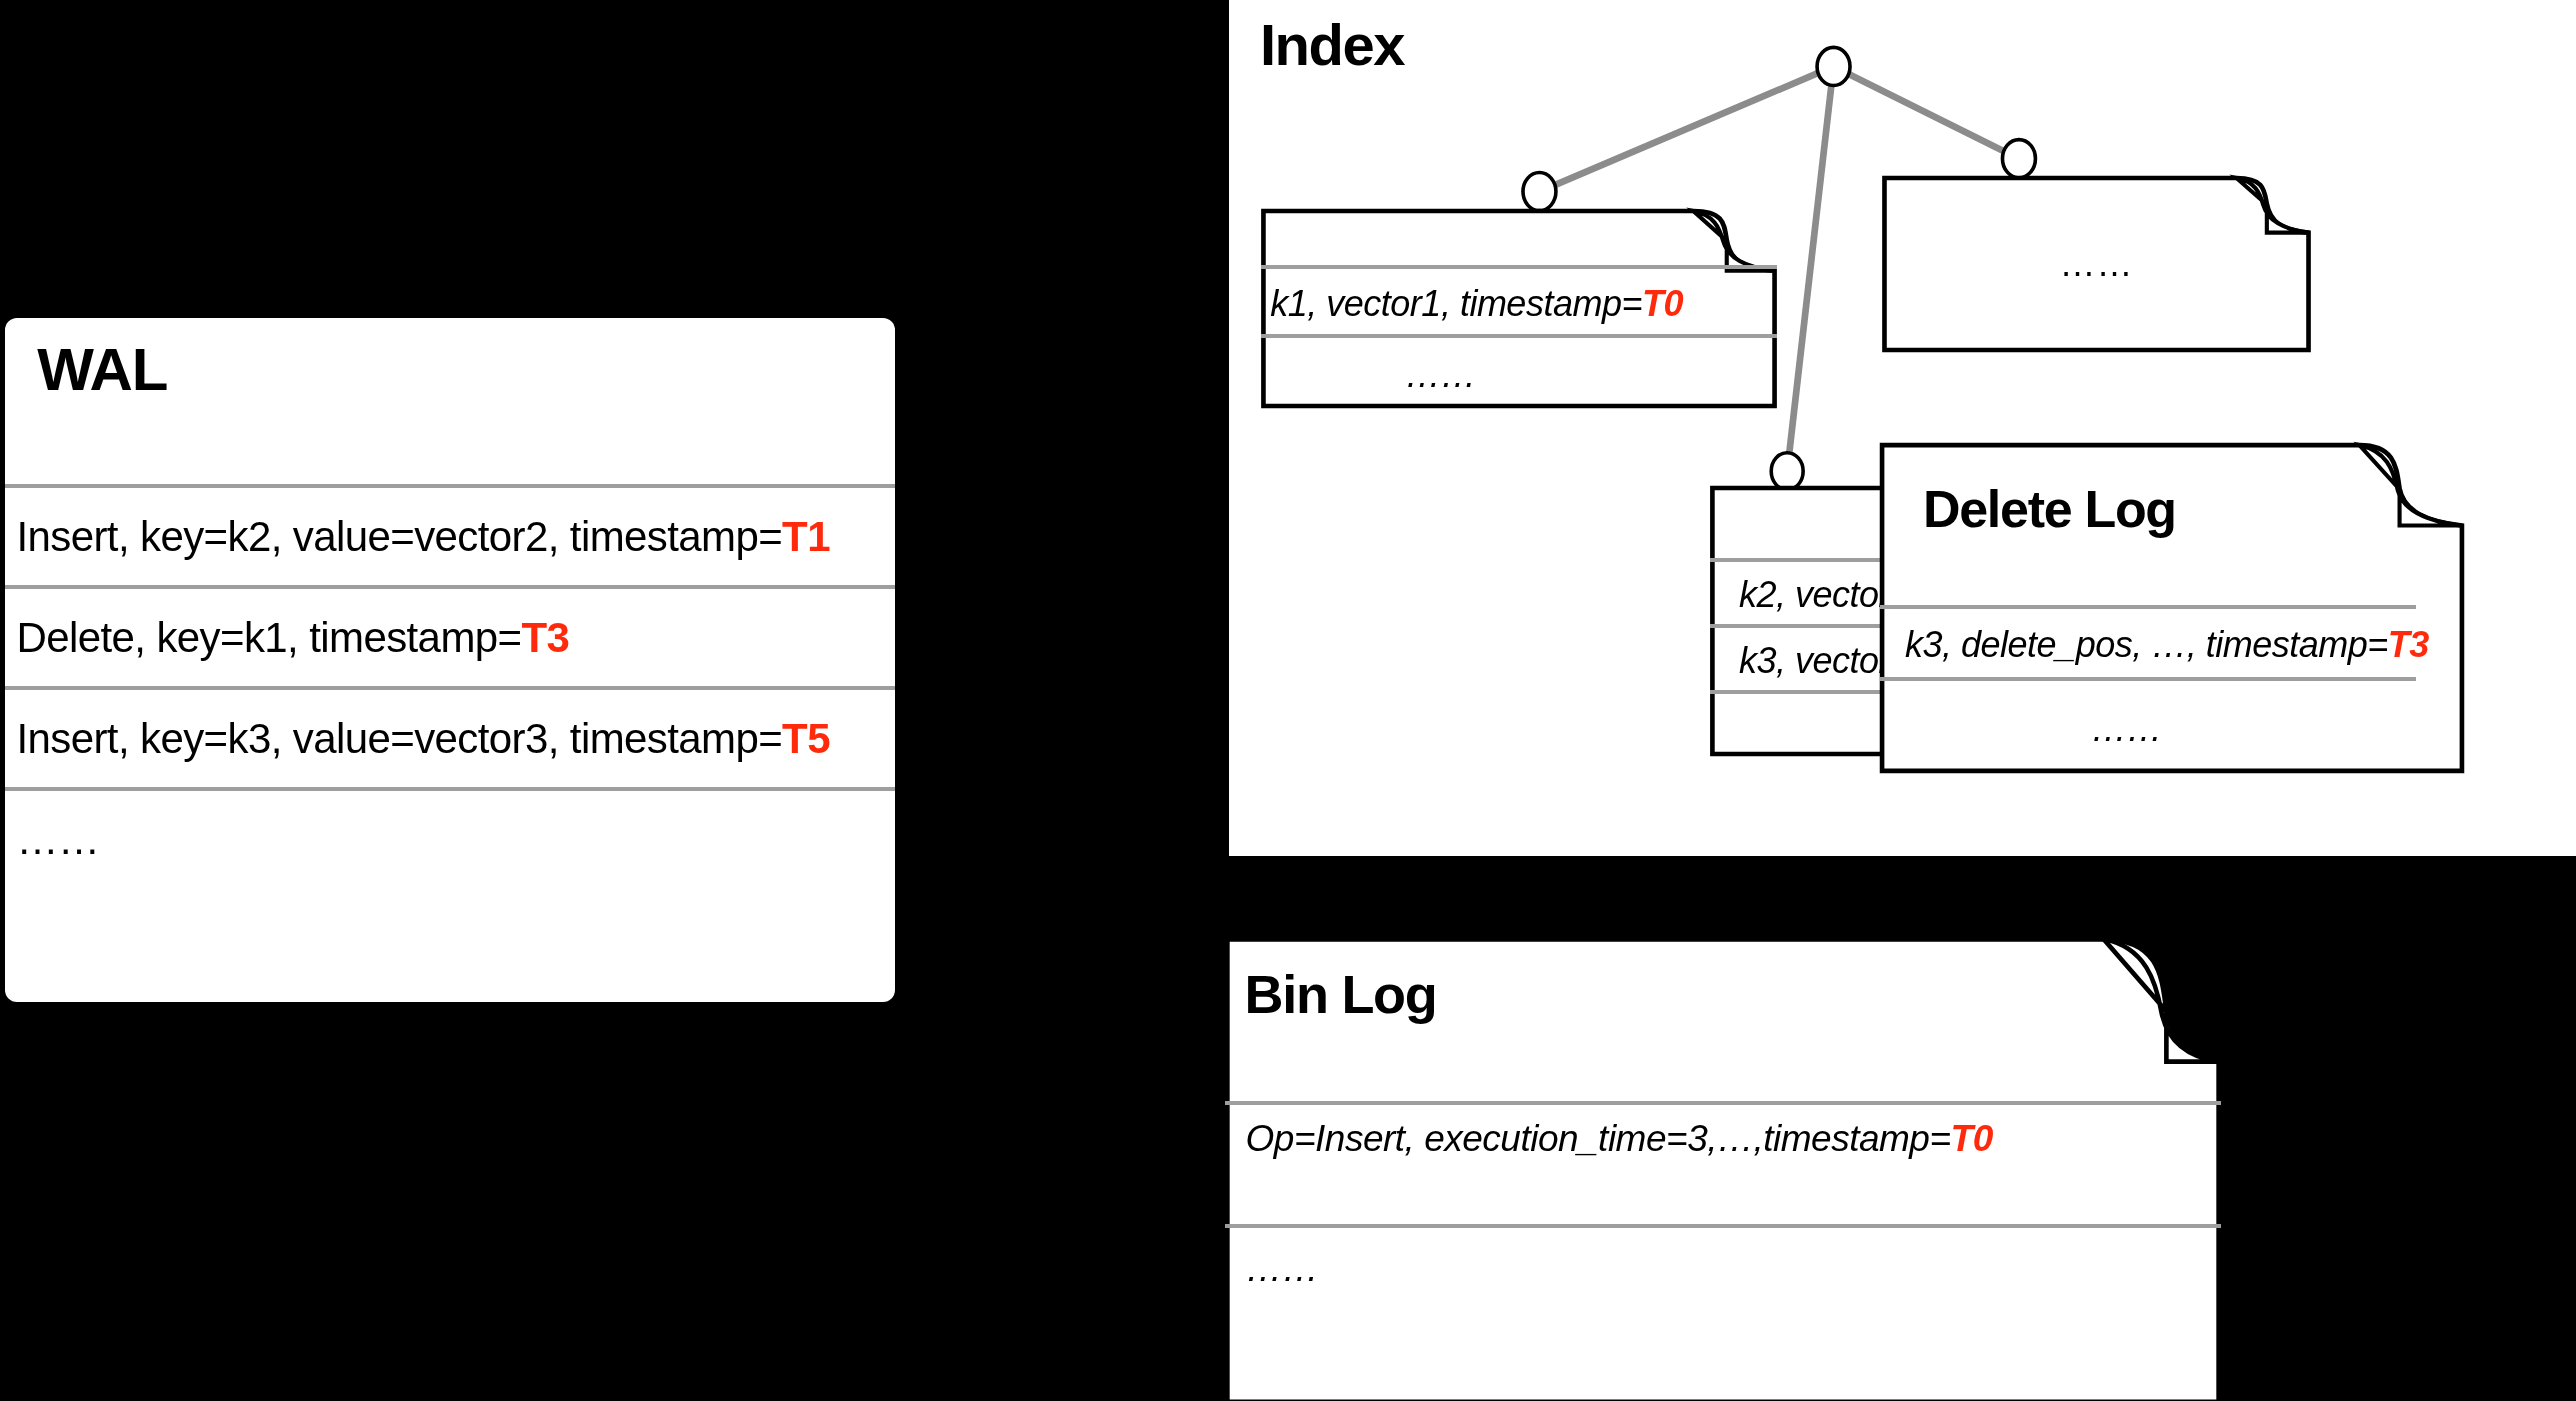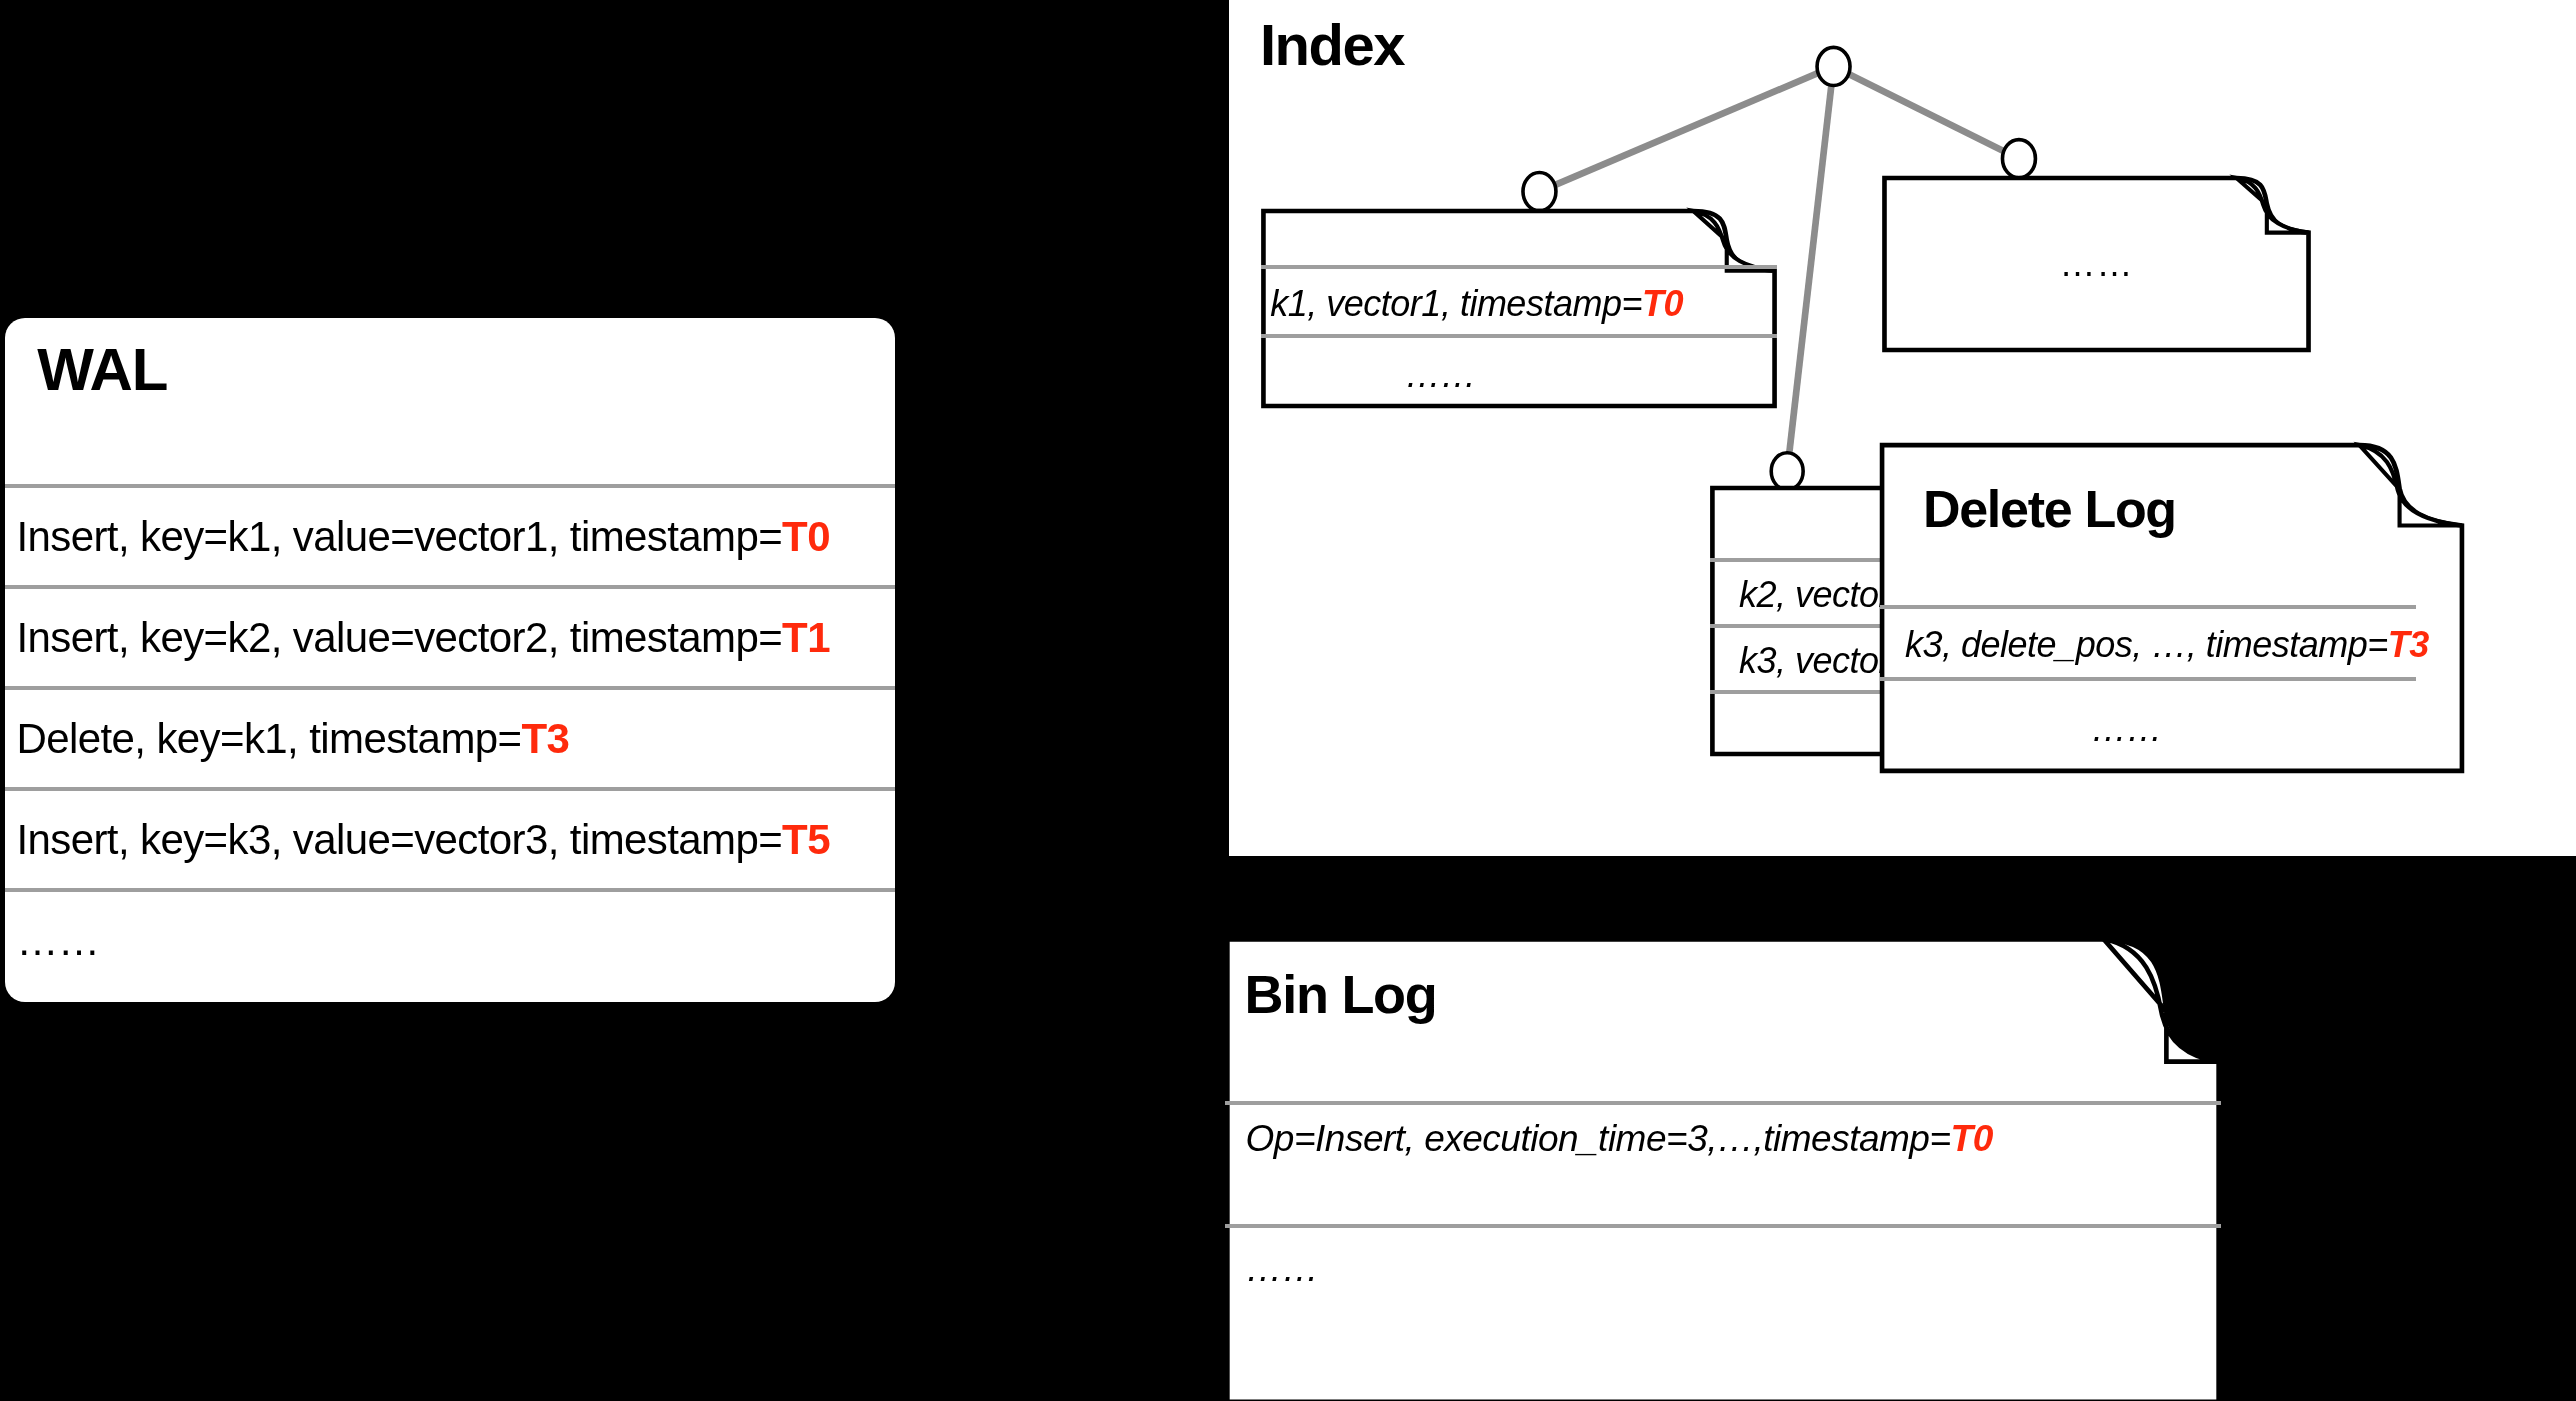--- a/index.html
+++ b/index.html
@@ -2,21 +2,21 @@
 <html style="font-size:8.2px"><head>
 <meta charset="utf-8">
 <style>
   html,body{margin:0;padding:0;background:#000;}
   body{width:2817px;height:1402px;position:relative;overflow:hidden;
        font-family:"Liberation Sans","DejaVu Sans",sans-serif;}
 
   .panel{position:absolute;background:#fff;}
 
   
-  #wal{left:5.2px;top:318px;width:890px;height:684px;border-radius:20px;}
+  #wal{left:5.2px;top:318px;width:890px;height:684px;border-radius:12px;}
   #wal .title{position:absolute;left:32px;top:21.6px;font-size:60px;font-weight:bold;
               letter-spacing:-1px;color:#000;line-height:1;}
   #wal .rows{position:absolute;left:0;top:166px;width:100%;}
   #wal .row{position:relative;height:97px;border-top:4.6px solid #9e9e9e;}
   #wal .row .txt{position:absolute;left:11.3px;top:50%;transform:translateY(-50%);
                  font-size:42px;color:#000;white-space:nowrap;letter-spacing:-0.6px;}
 
   
   #index{left:1229px;top:0px;width:1583px;height:856px;}
   #index .title{position:absolute;left:31px;top:15.5px;font-size:58px;font-weight:bold;
@@ -75,23 +75,20 @@
   #binlog .r2 .txt{left:20.6px;font-size:37px;}
   #binlog .r3{top:287px;height:82px;}
   #binlog .r3 .txt{left:20.6px;font-size:37px;}
 </style>
 </head>
 <body>
 
 <div class="panel" id="wal">
   <div class="title">WAL</div>
   <div class="rows">
-    <div class="row">
-      <div class="txt"><span>Insert, key=k1, value=vector1, timestamp=</span><span class="ts">T0</span></div>
-    </div>
     <div class="row">
       <div class="txt"><span>Insert, key=k2, value=vector2, timestamp=</span><span class="ts">T1</span></div>
     </div>
     <div class="row">
       <div class="txt"><span>Delete, key=k1, timestamp=</span><span class="ts">T3</span></div>
     </div>
     <div class="row">
       <div class="txt"><span>Insert, key=k3, value=vector3, timestamp=</span><span class="ts">T5</span></div>
     </div>
     <div class="row">

